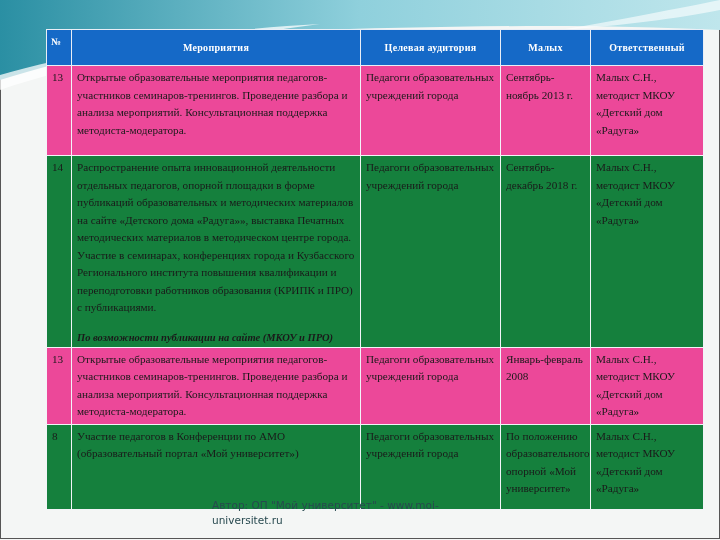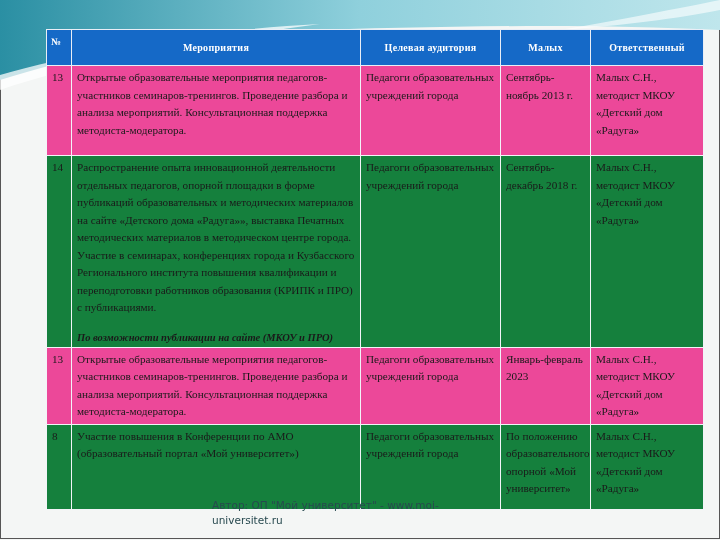--- a/index.html
+++ b/index.html
@@ -88,26 +88,26 @@
         <span class="note">По возможности публикации на сайте (МКОУ и ПРО)</span>
       </td>
       <td>Педагоги образовательных учреждений города</td>
       <td>Сентябрь-декабрь 2018 г.</td>
       <td>Малых С.Н., методист МКОУ «Детский дом «Радуга»</td>
     </tr>
     <tr class="row-a" style="height:67px">
       <td>13</td>
       <td>Открытые образовательные мероприятия педагогов-участников семинаров-тренингов. Проведение разбора и анализа мероприятий. Консультационная поддержка методиста-модератора.</td>
       <td>Педагоги образовательных учреждений города</td>
-      <td>Январь-февраль 2023</td>
+      <td>Январь-февраль 2008</td>
       <td>Малых С.Н., методист МКОУ «Детский дом «Радуга»</td>
     </tr>
     <tr class="row-b" style="height:85px">
       <td>8</td>
-      <td>Участие повышения в Конференции по АМО (образовательный портал «Мой университет»)</td>
+      <td>Участие педагогов в Конференции по АМО (образовательный портал «Мой университет»)</td>
       <td>Педагоги образовательных учреждений города</td>
       <td>По положению образовательного опорной «Мой университет»</td>
       <td>Малых С.Н., методист МКОУ «Детский дом «Радуга»</td>
     </tr>
   </tbody>
 </table>
 
 <div class="footer">Автор: ОП "Мой университет" - www.moi-universitet.ru</div>
 
 </body></html>

